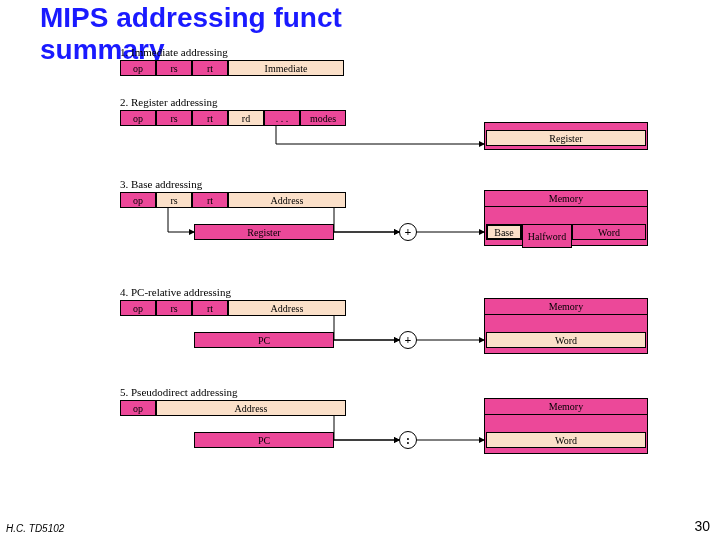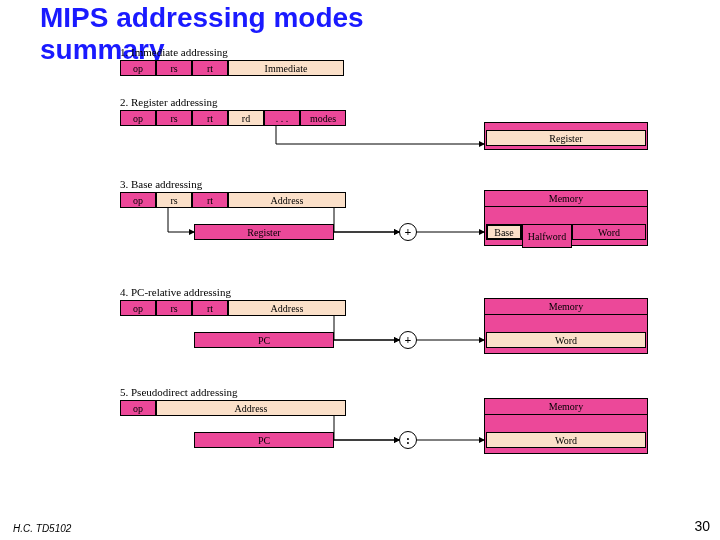--- a/index.html
+++ b/index.html
@@ -51,32 +51,32 @@
     font-family: "Times New Roman", serif;
     font-size: 12px;
     display: flex; align-items: center; justify-content: center;
     font-weight: bold;
   }
   svg.lines { position: absolute; left:0; top:0; width:576px; height:450px; pointer-events:none; }
   svg.lines line { stroke:#000; stroke-width:1; }
   svg.lines polyline { stroke:#000; stroke-width:1; fill:none; }
   .footer-l {
     position: absolute; left: 6px; bottom: 6px;
-    font-style: italic; font-size: 10px; color:#000;margin-left:7px;
+    font-style: italic; font-size: 10px; color:#000;
   }
   .footer-r {
     position: absolute; right: 10px; bottom: 6px;
     font-size: 14px; color:#000;
   }
   .arrowhead { fill:#000; }
 </style>
 </head>
 <body>
 
-<div class="title">MIPS addressing modes</div>
+<div class="title">MIPS addressing funct</div>
 <div class="title">summary</div>
 
 <div class="diagram">
 
   <svg class="lines">
     <defs>
       <marker id="ah" markerWidth="6" markerHeight="6" refX="5" refY="3" orient="auto">
         <path d="M0,0 L6,3 L0,6 Z" class="arrowhead"></path>
       </marker>
     </defs>

